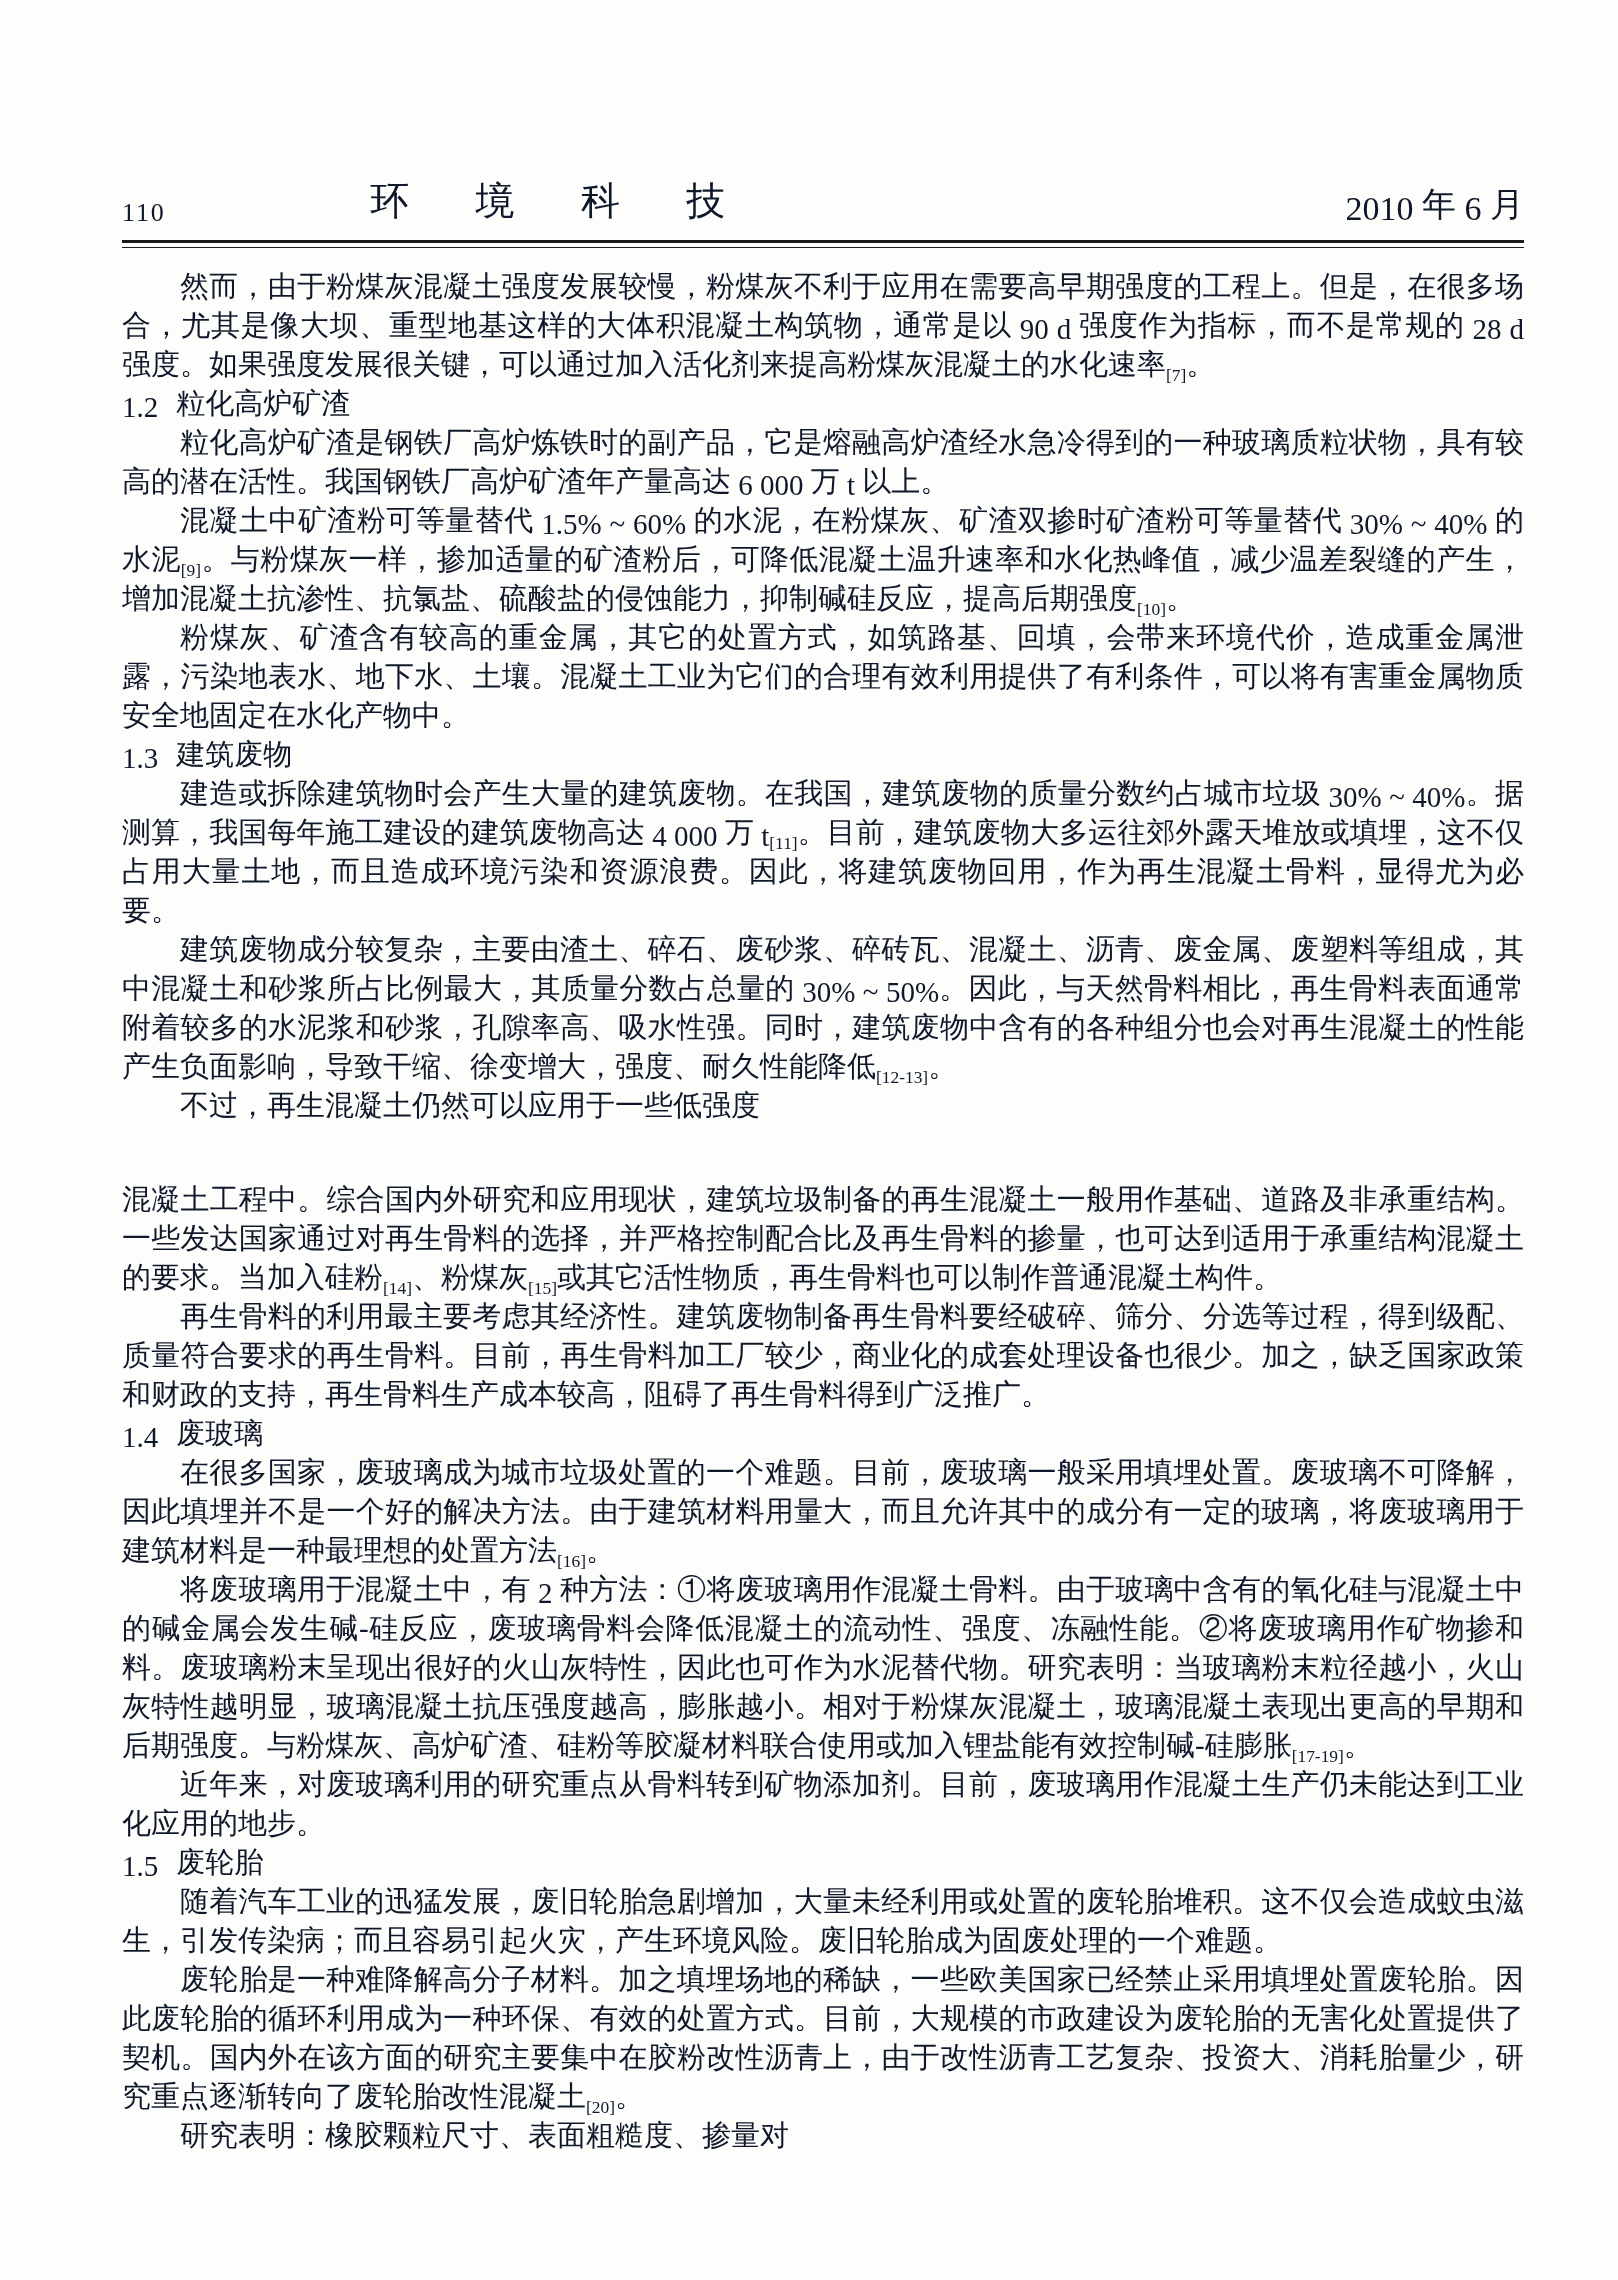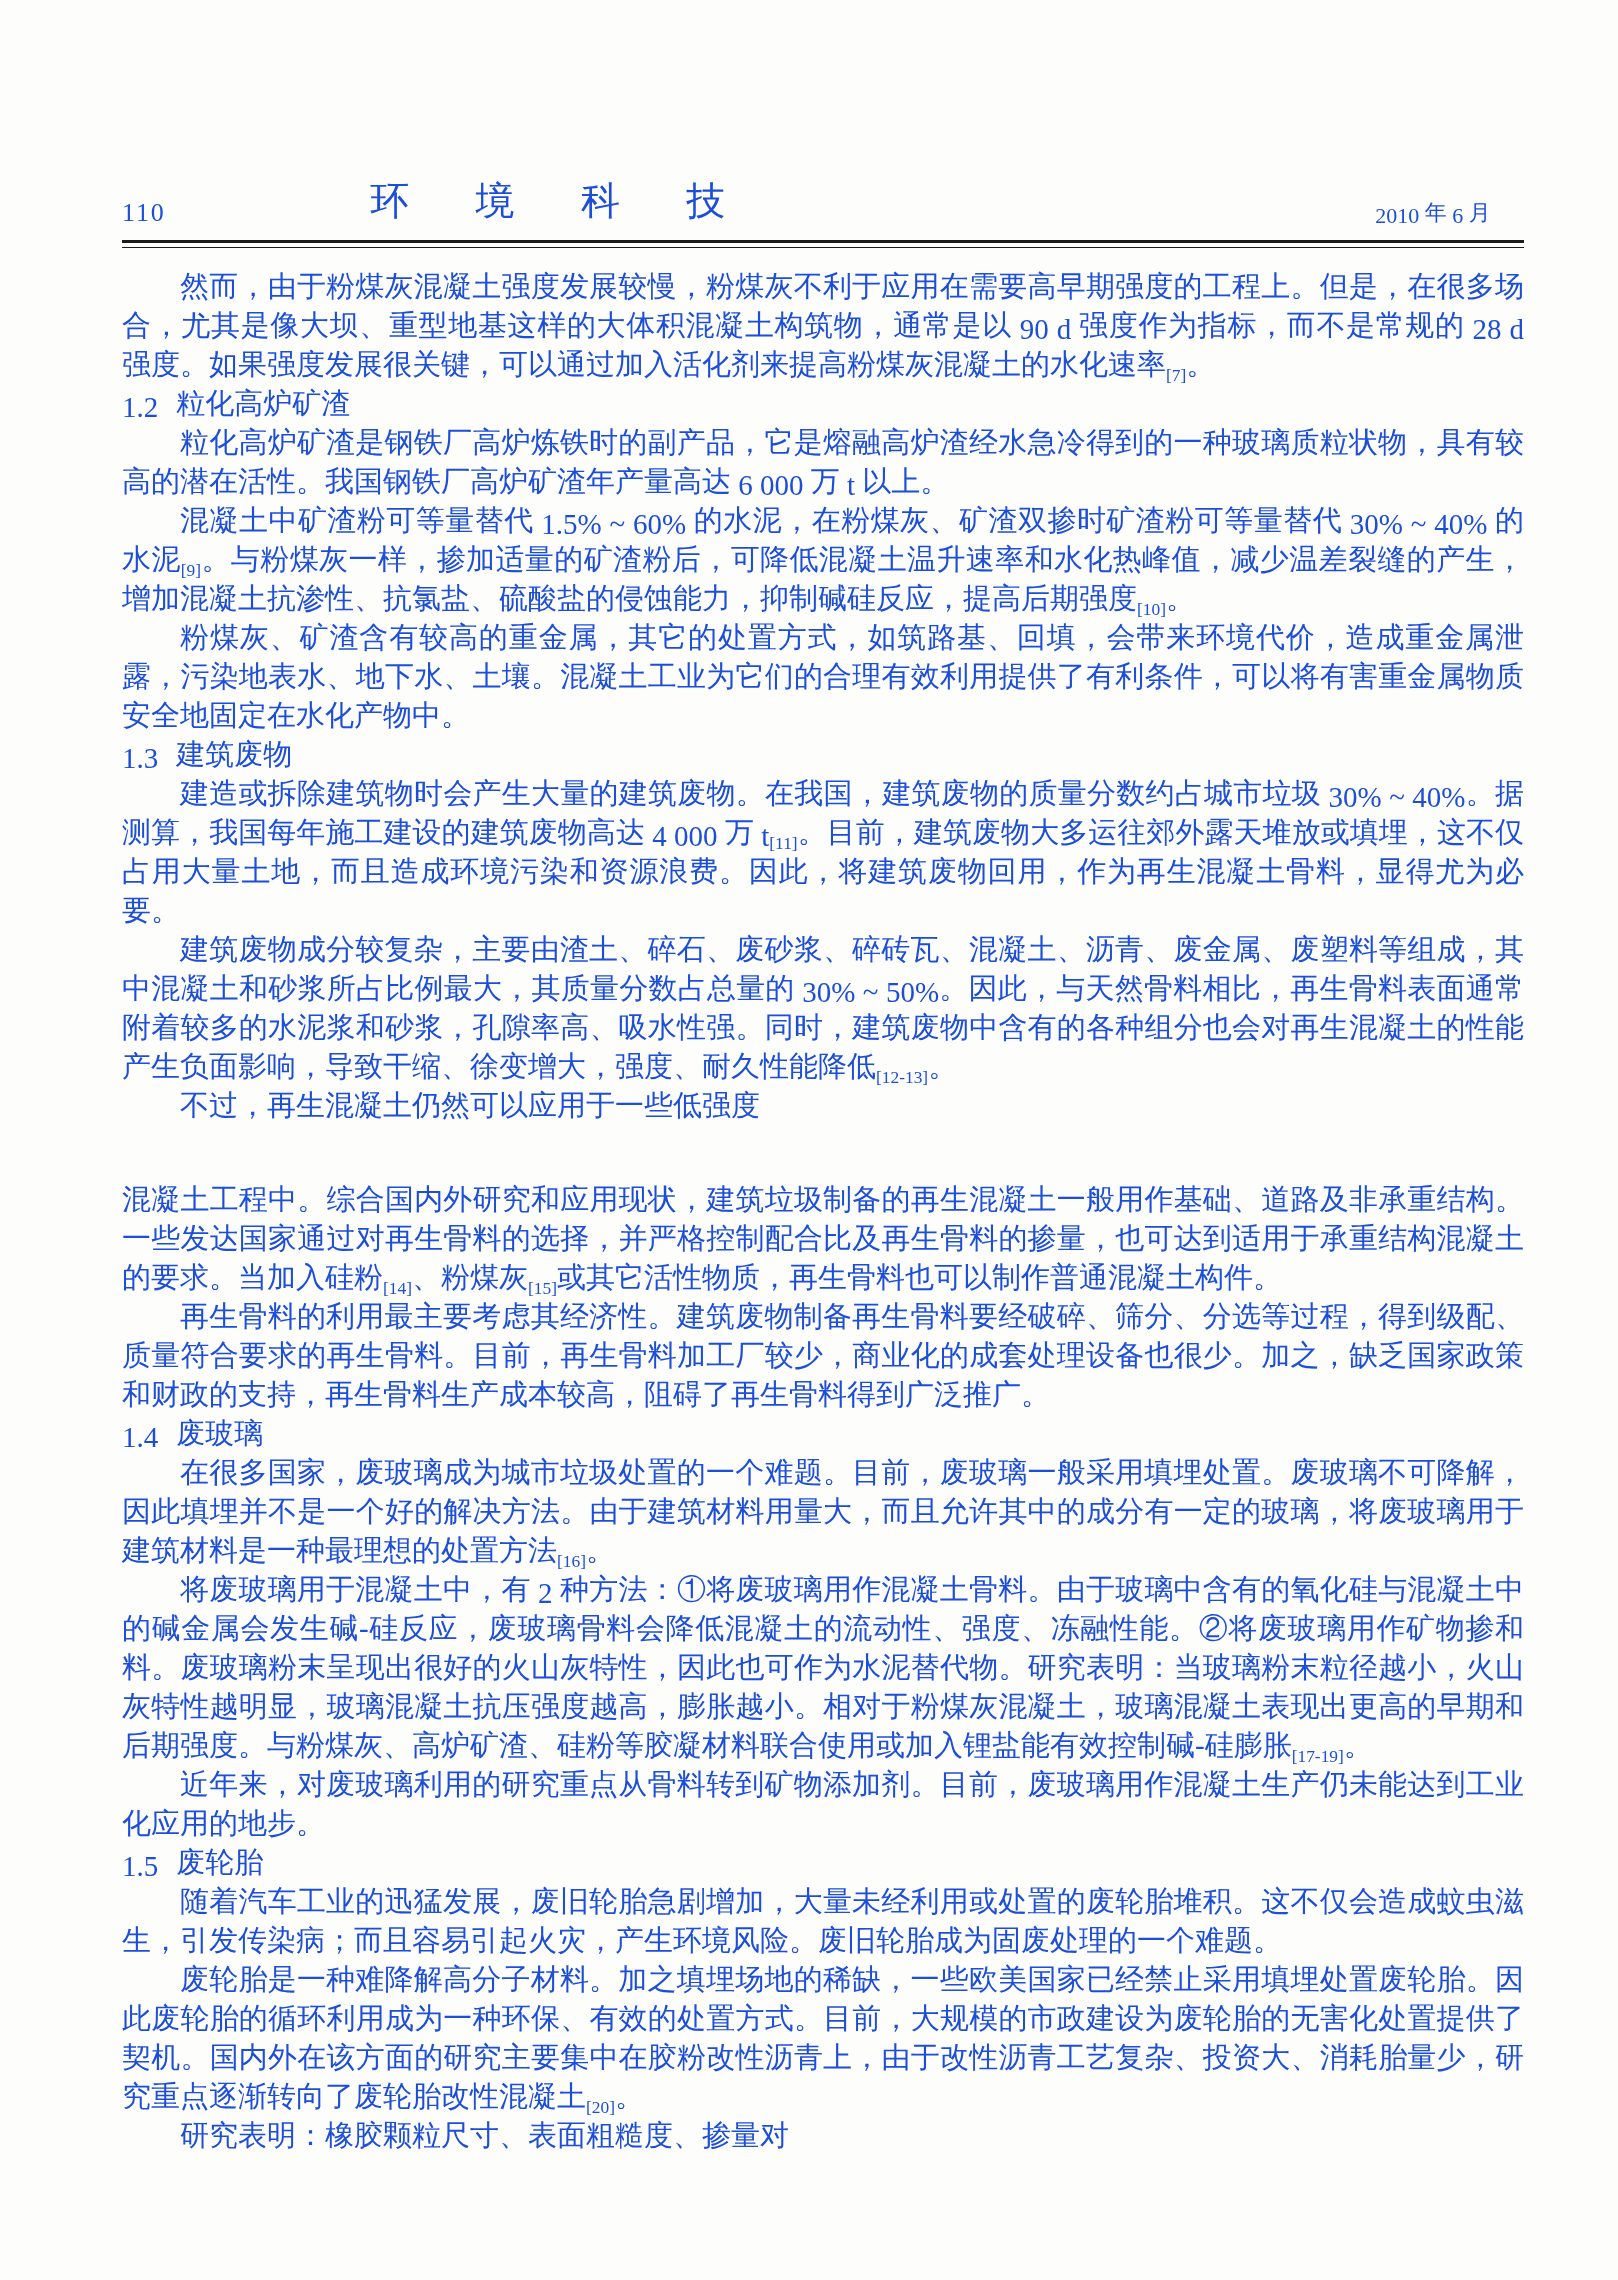--- a/index.html
+++ b/index.html
@@ -1,40 +1,40 @@
 <!DOCTYPE html>
 <html lang="zh"><head>
 <meta charset="utf-8">
 <style>
   html,body{margin:0;padding:0;background:#ffffff;}
   .page{
     width:1618px;height:2281px;
-    background:#fdfdfc;color:#1d4ed8;
+    background:#fdfdfc;color:#0f172a;
     font-family:"Liberation Serif","DejaVu Serif",serif;
     box-sizing:border-box;
     padding:184px 94px 0 122px;
     position:relative;overflow:hidden;
   }
   .page-header{
     display:flex;align-items:flex-end;
     height:44px;
   }
   .page-number{
     font-size:26px;width:182px;flex:0 0 auto;
     letter-spacing:1.9px;
   }
   .journal-title{
     flex:1;
     font-size:39px;
     letter-spacing:1.7em;padding-left:1.7em;
     white-space:nowrap;
   }
   .issue-date{
-    width:182px;flex:0 0 auto;text-align:center;
-    font-size:22px;white-space:nowrap;
+    width:182px;flex:0 0 auto;text-align:right;
+    font-size:34px;white-space:nowrap;
   }
   .header-rule{
     margin-top:11.5px;
     border-top:3.8px solid #1c1c1c;
     border-bottom:1.9px solid #1c1c1c;
     height:4.8px;
   }
   .content-columns{
     display:flex;gap:55px;
     margin-top:19px;

